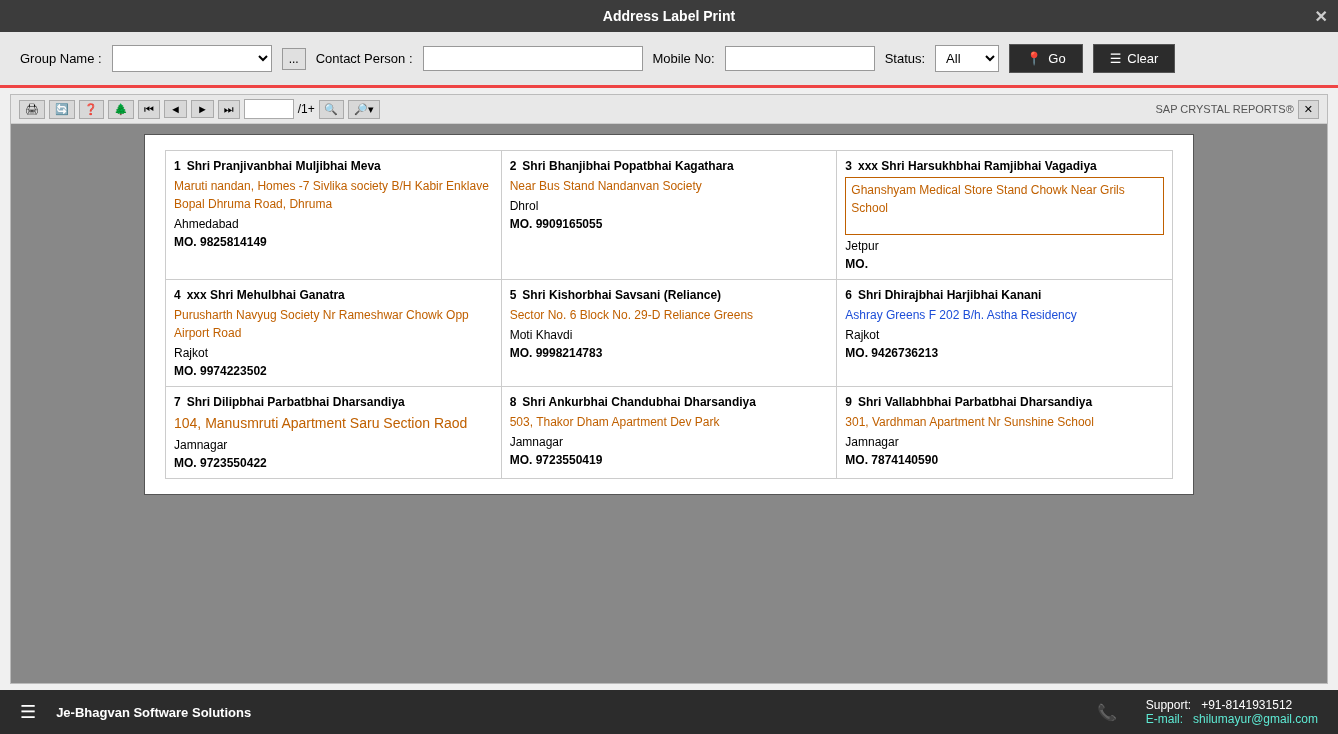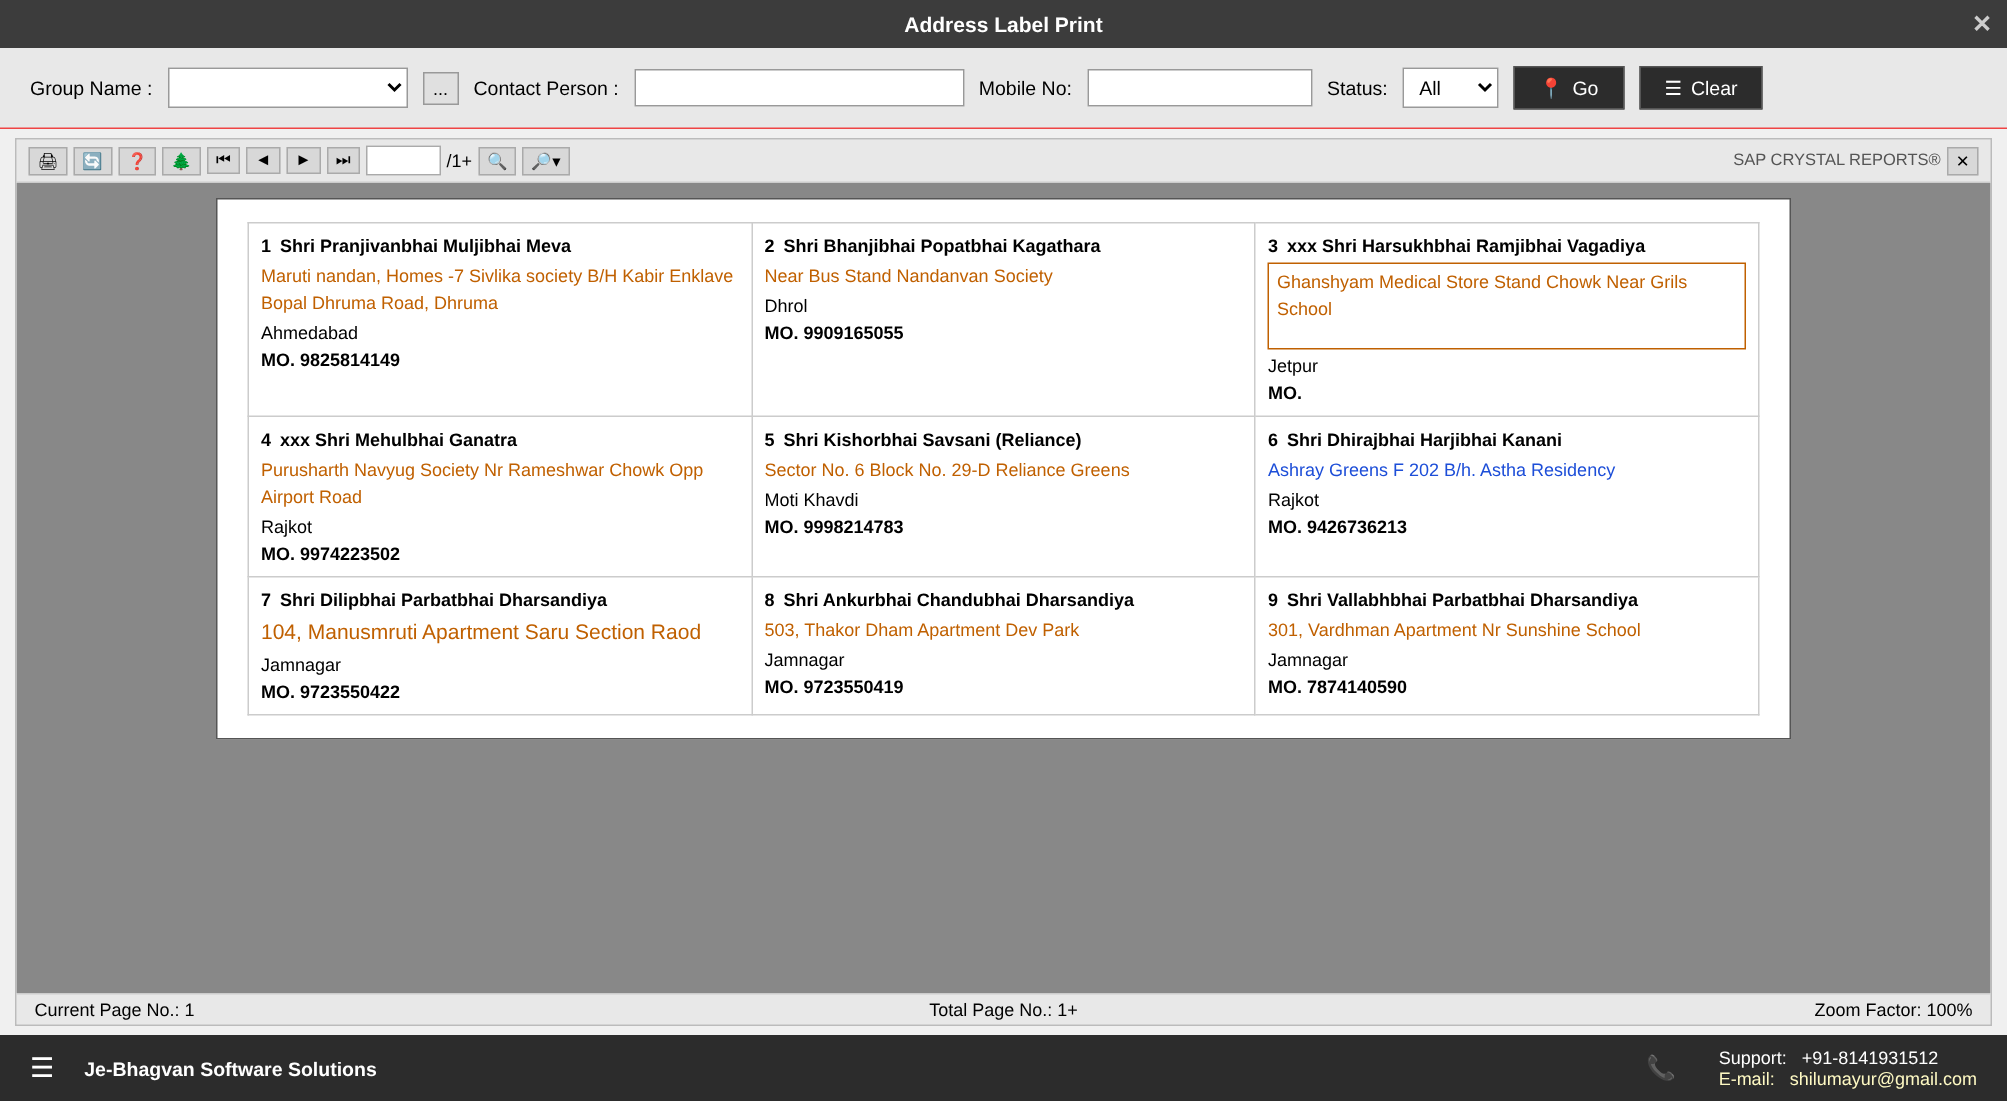--- a/index.html
+++ b/index.html
@@ -22,21 +22,21 @@
       top: 50%;
       transform: translateY(-50%);
       color: #ccc;
       font-size: 16px;
       cursor: pointer;
     }
 
     
     .filter-bar {
       background: #e8e8e8;
-      border-bottom: 1px solid #ef4444;
+      border-bottom: 3px solid #ef4444;
       padding: 12px 20px;
       display: flex;
       align-items: center;
       gap: 10px;
       flex-shrink: 0;
     }
     .filter-bar label { font-size: 13px; white-space: nowrap; }
     .filter-bar input[type="text"] {
       border: 1px solid #999;
       padding: 4px 6px;
@@ -185,21 +185,21 @@
     }
     .footer-menu-icon {
       font-size: 18px;
       color: #fff;
     }
     .footer-company { flex: 1; }
     .footer-company .company-name { font-weight: bold; font-size: 13px; }
     .footer-company .company-addr { font-size: 11px; color: #bbb; }
     .footer-support { }
     .footer-support .support-line { font-size: 12px; }
-    .footer-support .email-line { color: #fef9c3; font-size: 12px; }
+    .footer-support .email-line { color: #5eead4; font-size: 12px; }
     .phone-icon { font-size: 16px; margin-right: 8px; }
 
     
     .report-content::-webkit-scrollbar { width: 14px; }
     .report-content::-webkit-scrollbar-track { background: #ccc; }
     .report-content::-webkit-scrollbar-thumb { background: #888; border: 1px solid #666; }
   </style>
 </head>
 <body>
 
@@ -362,25 +362,20 @@
               <div style="font-size:12px; margin-bottom:4px;">Jamnagar</div>
               <div style="font-size:12px; font-weight:bold;">MO. 7874140590</div>
             </td>
           </tr>
         </tbody>
       </table>
 
     </div>
   </div>
 
-  <div class="status-bar">
-    <span class="section">Current Page No.: 1</span>
-    <span class="section" style="text-align:center;">Total Page No.: 1+</span>
-    <span class="section" style="text-align:right;">Zoom Factor: 100%</span>
-  </div>
 
 </div>
 
 <div class="footer">
   <span class="footer-menu-icon">☰</span>
   <div class="footer-company">
     <div class="company-name">Je-Bhagvan Software Solutions</div>
   </div>
   <span class="phone-icon">📞</span>
   <div class="footer-support">

